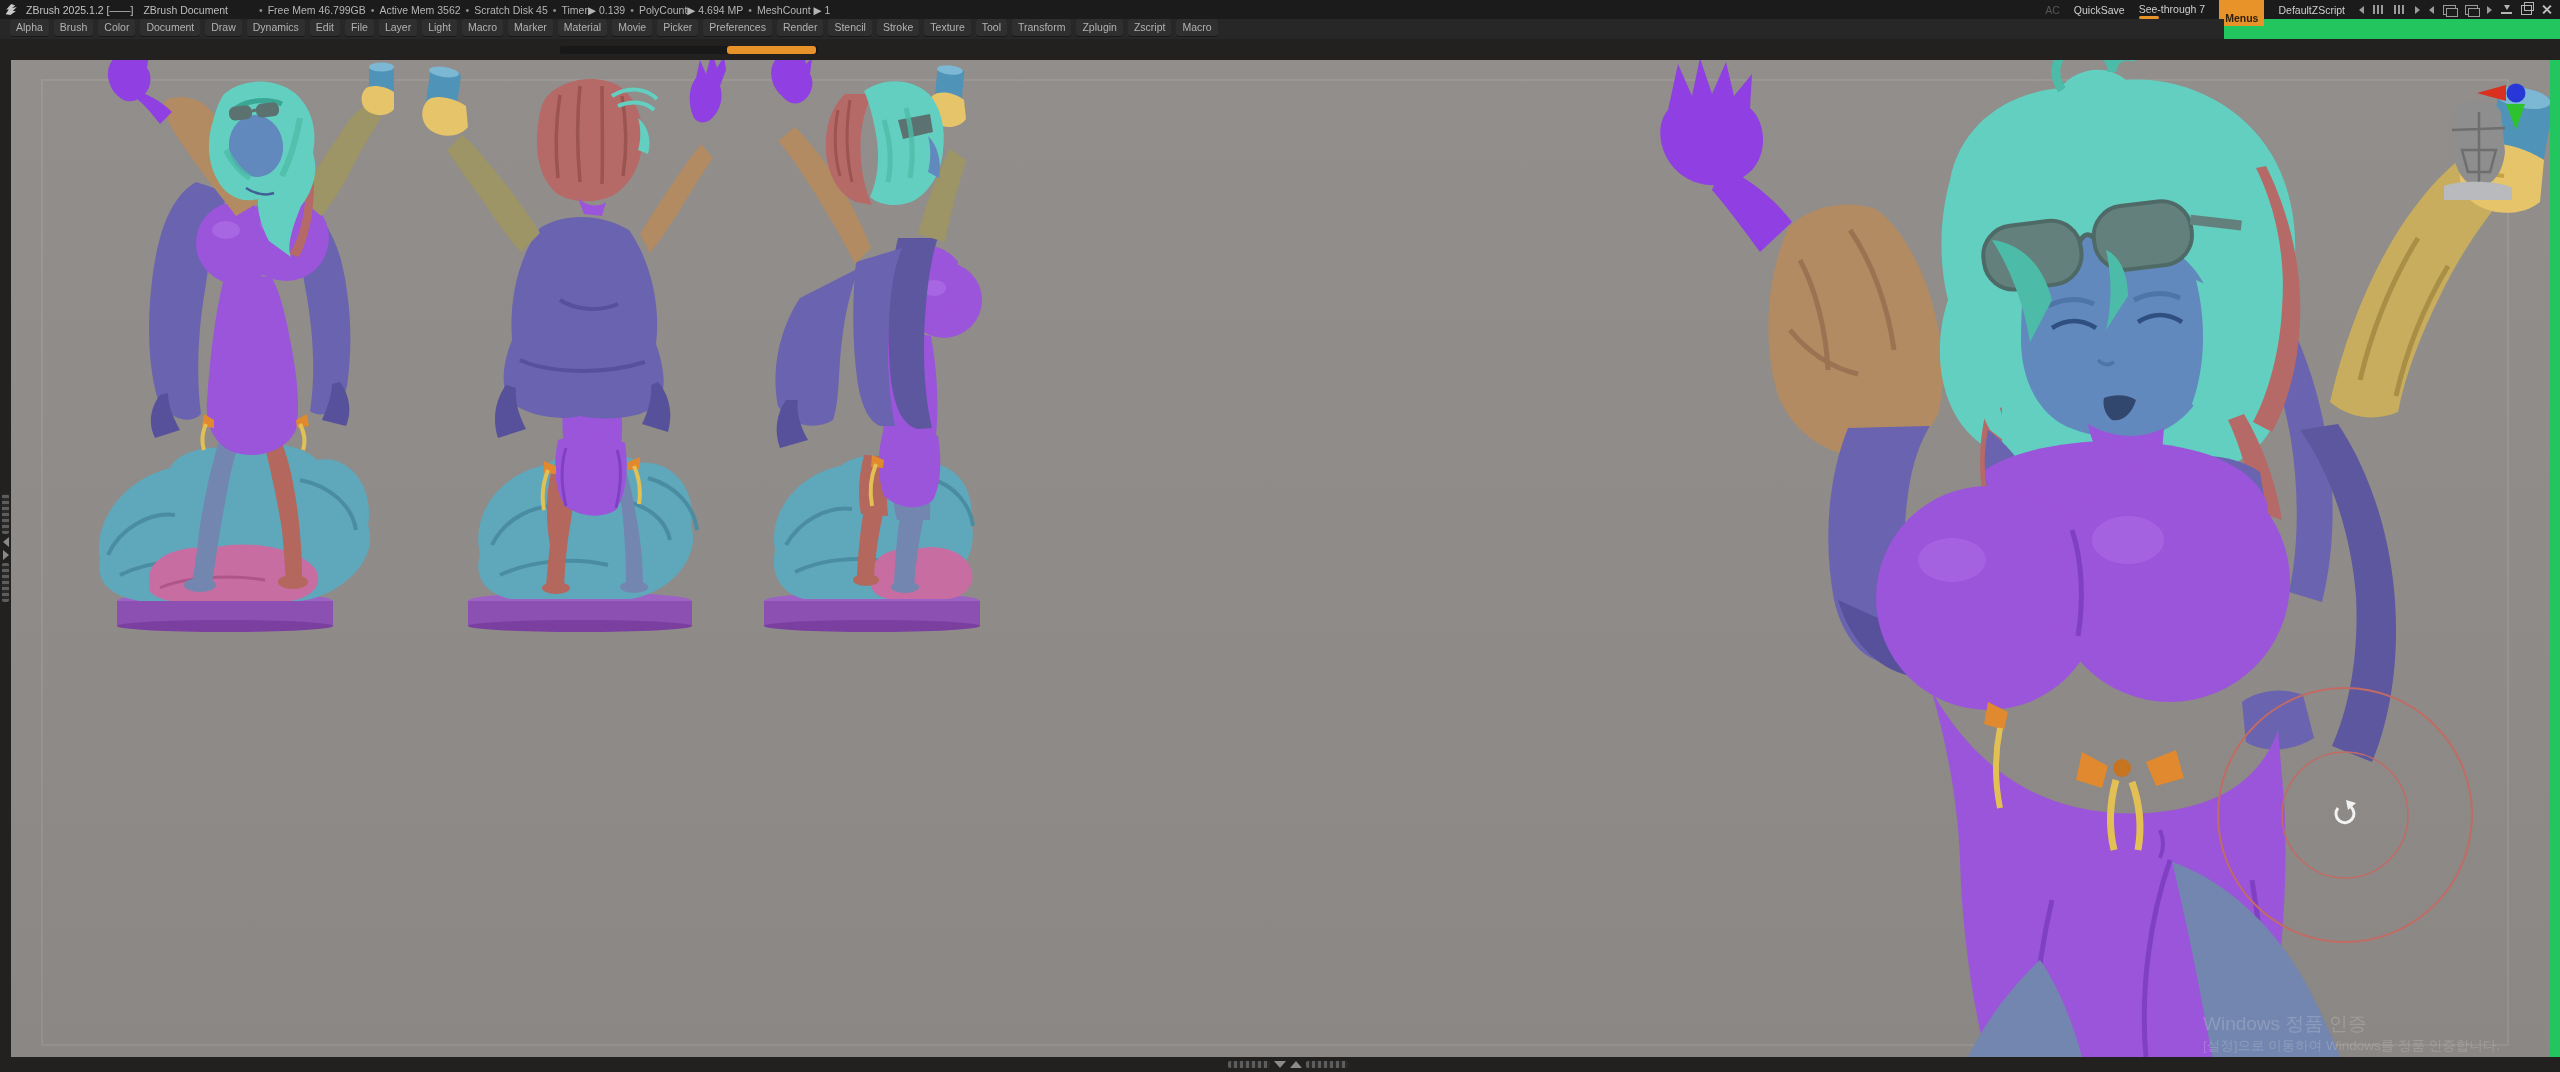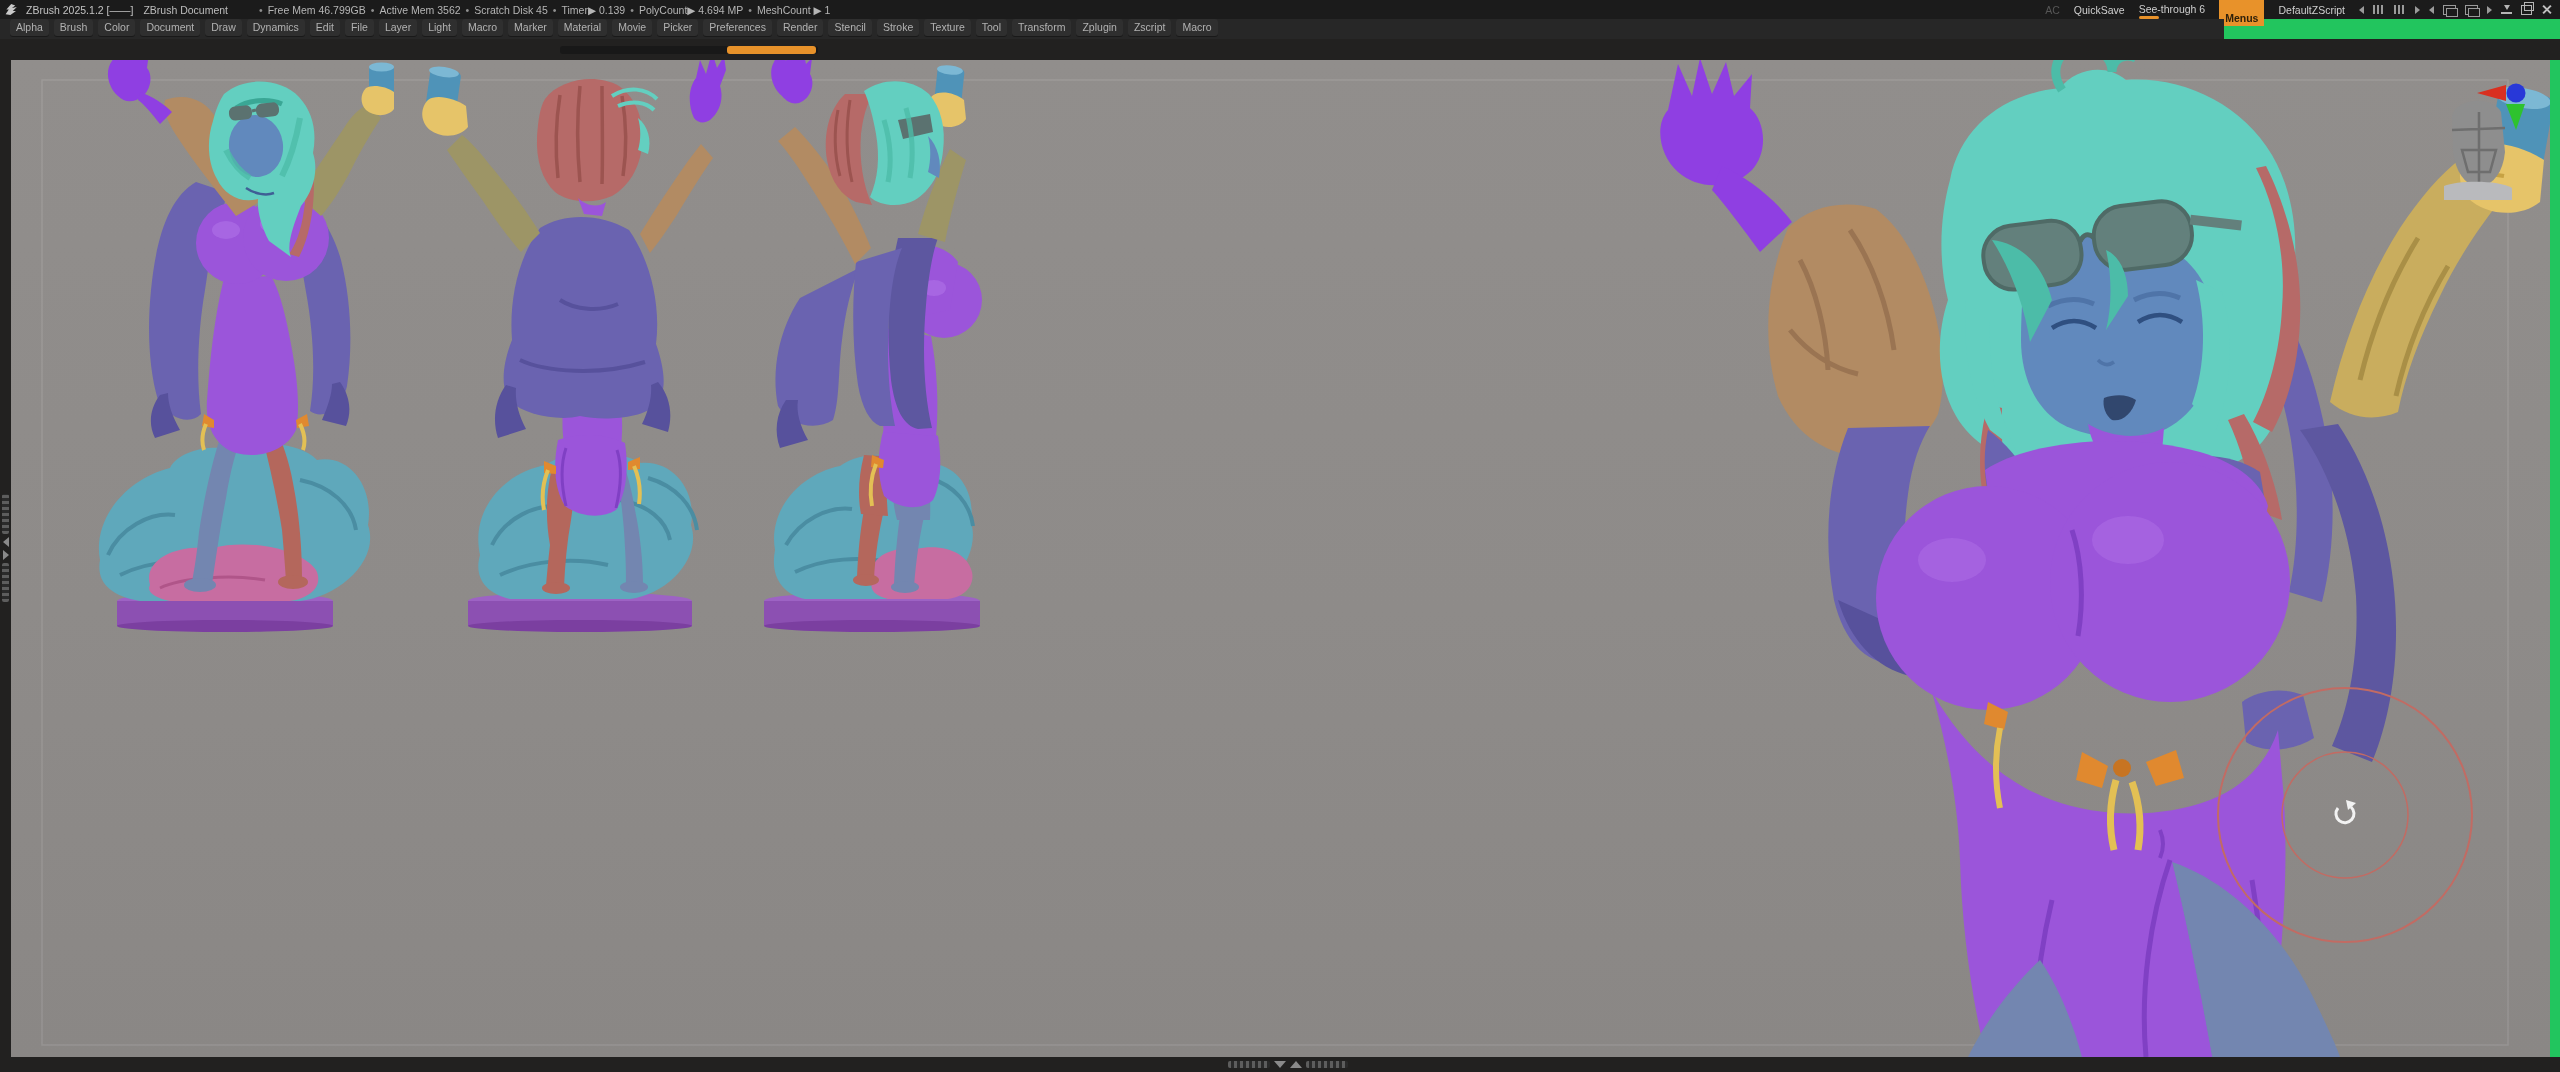--- a/index.html
+++ b/index.html
@@ -86,21 +86,21 @@
         <span>Timer▶ 0.139</span>
       <span class="sep">•</span>
         <span>PolyCount▶ 4.694 MP</span>
       <span class="sep">•</span>
         <span>MeshCount ▶ 1</span>
     </span>
     <span class="tb-spring"></span>
     <div class="tb-right">
       <span class="tb-ac">AC</span>
       <span class="tb-btn">QuickSave</span>
-      <span class="tb-btn see-through"><span>See-through 6</span><span class="see-notch"></span></span>
+      <span class="tb-btn see-through"><span>See-through 7</span><span class="see-notch"></span></span>
       <span class="menus-btn">Menus</span>
       <span class="tb-btn">DefaultZScript</span>
       <span class="icon-cluster">
         <span class="tri left"></span>
         <span class="grip"></span>
         <span class="grip"></span>
         <span class="tri right"></span>
         <span class="tri left"></span>
         <span class="win-stack"></span>
         <span class="win-stack"></span>
@@ -359,20 +359,24 @@
       <g>
         <circle cx="2345" cy="815" r="127" fill="none" stroke="#c26b63" stroke-width="2"></circle>
         <circle cx="2345" cy="815" r="63" fill="none" stroke="#c26b63" stroke-width="1.5"></circle>
         <g>
           <path d="M2338,808 a9,9 0 1 0 13,-1" fill="none" stroke="#f2f2f2" stroke-width="3"></path>
           <polygon points="2346,800 2356,803 2348,810" fill="#f2f2f2"></polygon>
         </g>
       </g>
     </svg>
 
+    <div class="watermark">
+      <div class="wm1">Windows 정품 인증</div>
+      <div class="wm2">[설정]으로 이동하여 Windows를 정품 인증합니다.</div>
+    </div>
   </div>
 
   <div class="left-rail"></div>
   <div class="v-handle">
     <span class="vbar"></span>
       <span class="tri-l"></span>
       <span class="tri-r"></span>
       <span class="vbar"></span>
   </div>
   <div class="bottom-strip"></div>

